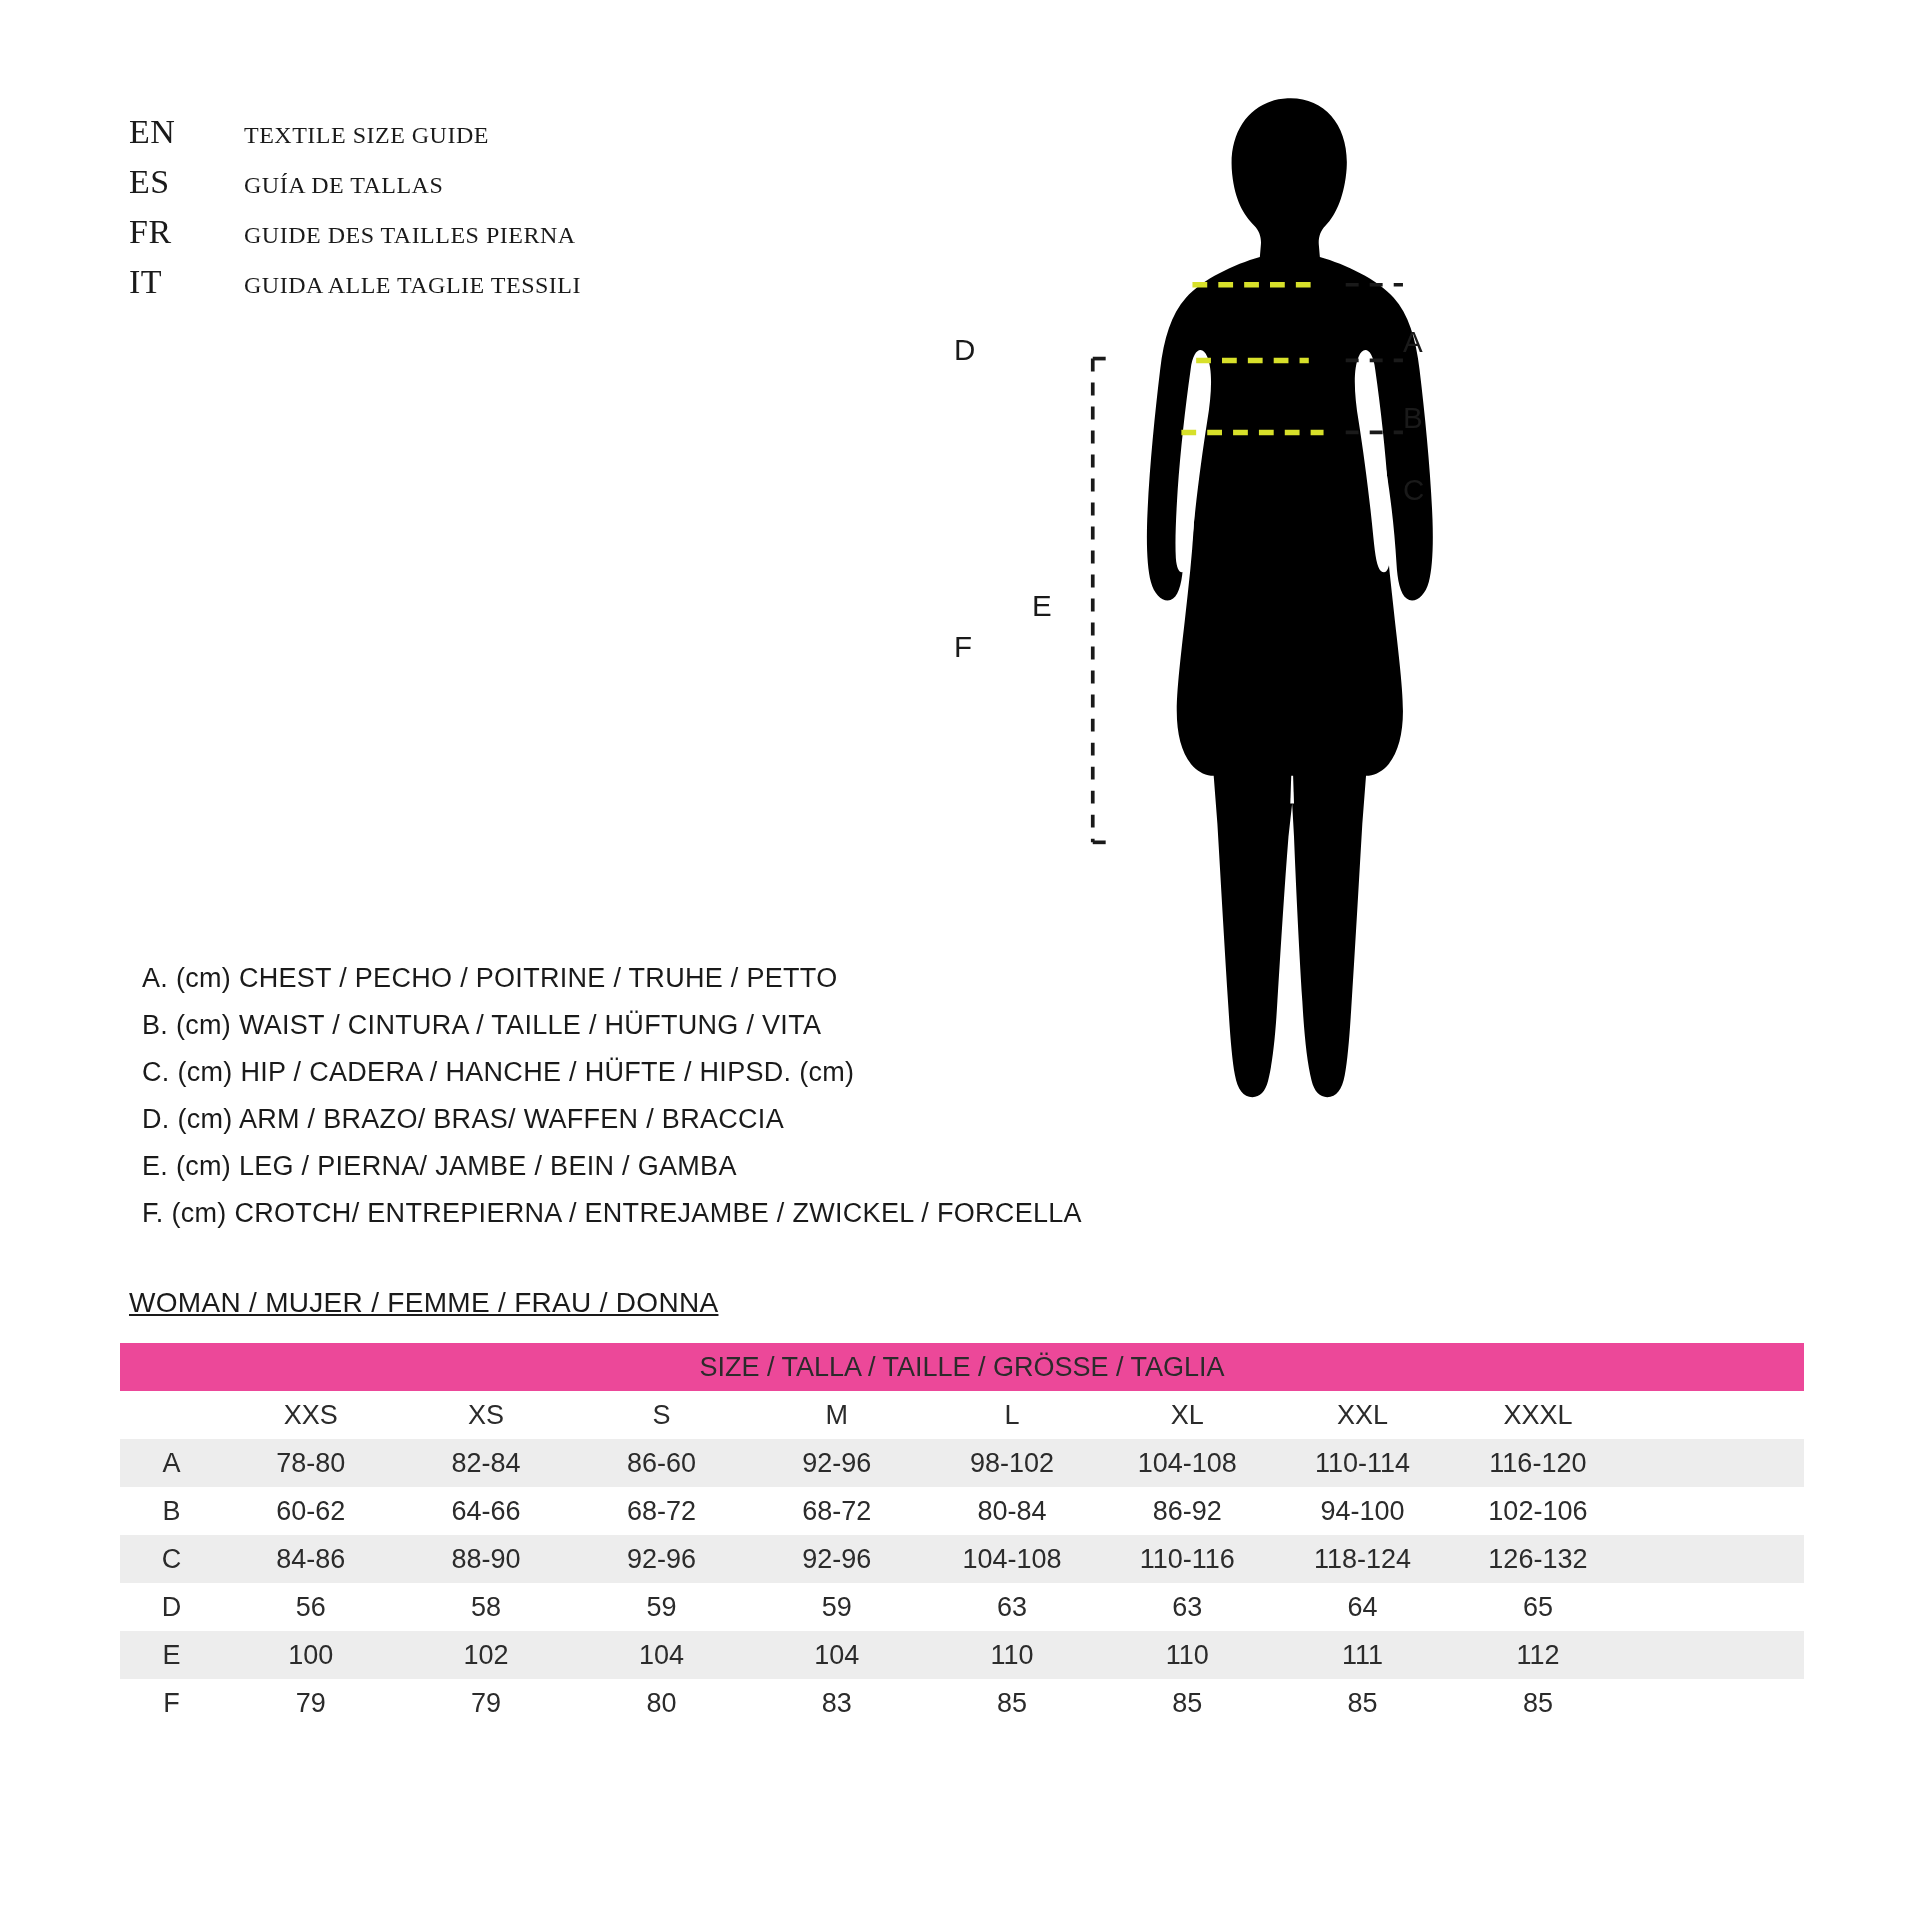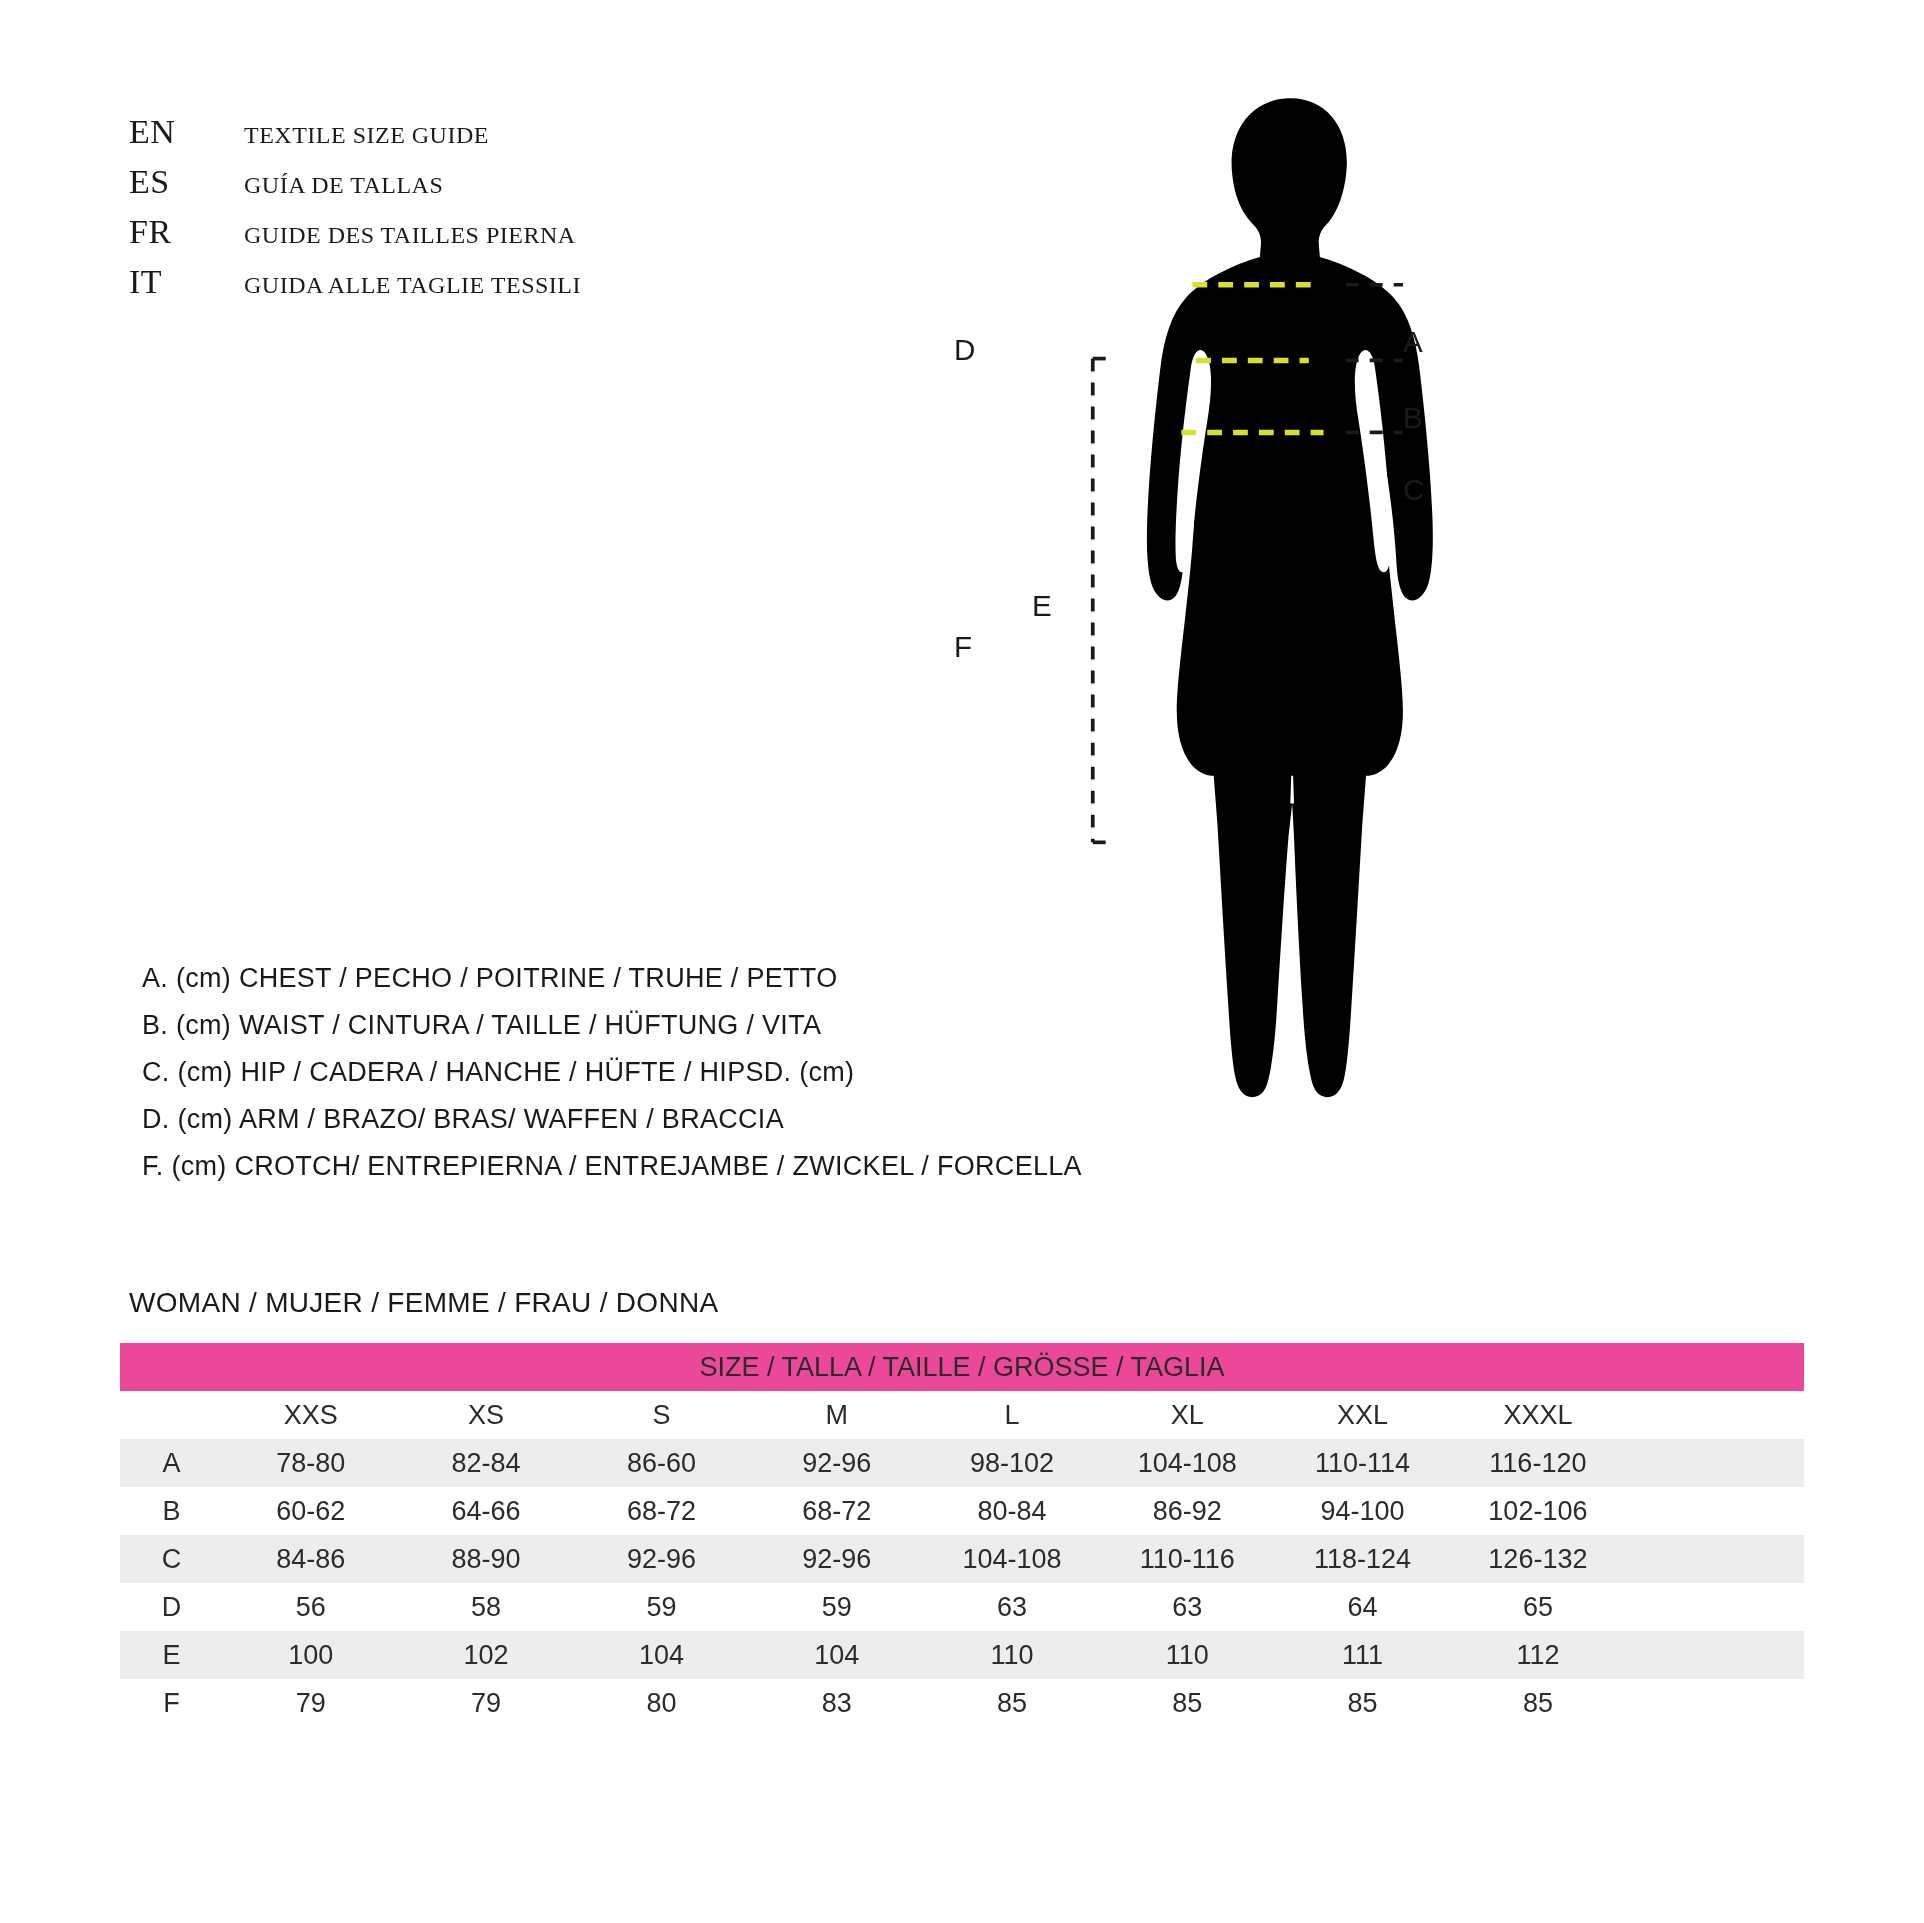--- a/index.html
+++ b/index.html
@@ -55,20 +55,21 @@
     letter-spacing: 0.3px;
     white-space: nowrap;
   }
 
   .group-label {
     position: absolute;
     left: 129px;
     top: 1287px;
     font-size: 28px;
     letter-spacing: 0.3px;
+    text-decoration: underline;
   }
 
   
   .table-wrap {
     position: absolute;
     left: 120px;
     top: 1343px;
     width: 1684px;
   }
   table.size-table {
@@ -143,20 +144,21 @@
       <span class="title-lang">IT</span>
       <span class="title-text">GUIDA ALLE TAGLIE TESSILI</span>
     </div>
   </div>
 
   <div class="legend-block">
     <div class="legend-row">A. (cm) CHEST / PECHO / POITRINE / TRUHE / PETTO</div>
     <div class="legend-row">B. (cm) WAIST / CINTURA / TAILLE / HÜFTUNG / VITA</div>
     <div class="legend-row">C. (cm) HIP / CADERA / HANCHE / HÜFTE / HIPSD. (cm)</div>
     <div class="legend-row">D. (cm) ARM / BRAZO/ BRAS/ WAFFEN / BRACCIA</div>
+    <div class="legend-row">E. (cm) LEG / PIERNA/ JAMBE / BEIN / GAMBA</div>
     <div class="legend-row">F. (cm) CROTCH/ ENTREPIERNA / ENTREJAMBE / ZWICKEL / FORCELLA</div>
   </div>
 
   <div class="group-label">WOMAN / MUJER / FEMME / FRAU / DONNA</div>
 
   <div class="table-wrap">
     <table class="size-table">
       <colgroup>
         <col style="width:103px">
         <col style="width:175px">

